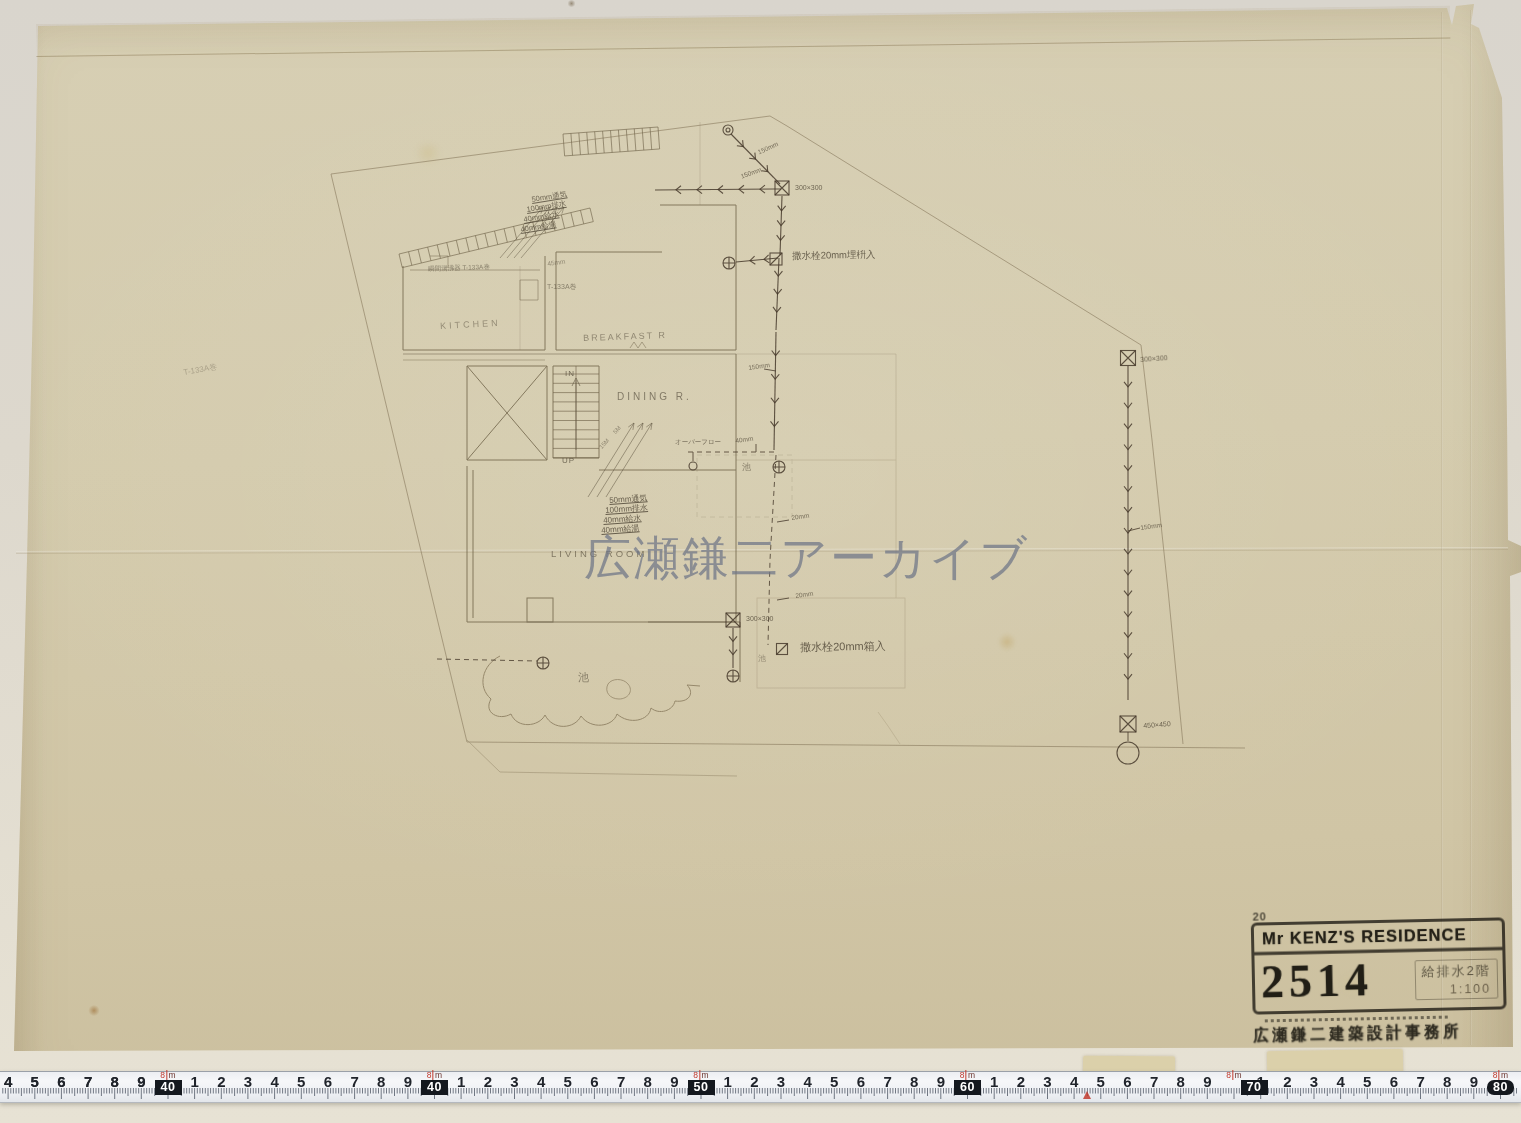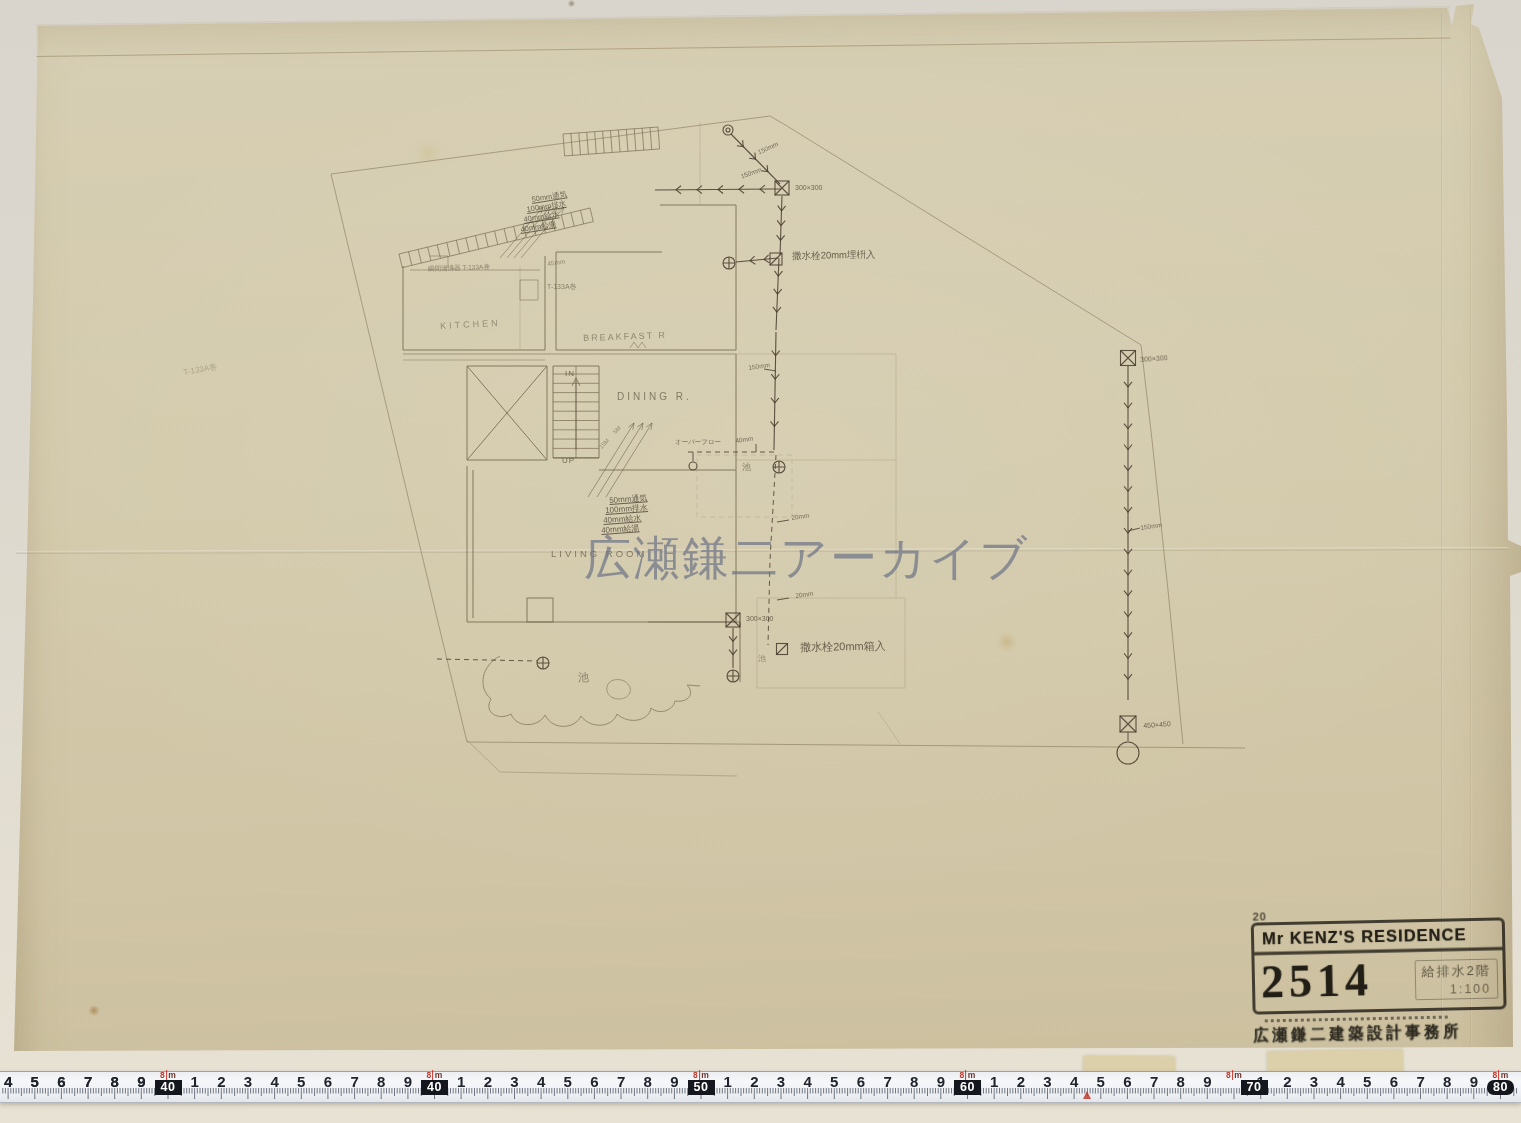--- a/index.html
+++ b/index.html
@@ -29,21 +29,21 @@
   .tb-title{font-size:13px;letter-spacing:2px;color:rgba(78,74,64,.8);}
   .tb-scale{font-size:12.5px;letter-spacing:2px;color:rgba(96,88,76,.75);text-align:right;margin-top:2px;}
   .tb-dots{width:72%;margin:2px 12px 0 12px;border-bottom:3px dotted rgba(44,42,36,.55);height:3px;}
   .tb-firm{margin-top:4px;font-weight:bold;font-size:15px;letter-spacing:4px;color:rgba(38,36,30,.82);filter:blur(.4px);text-shadow:1px 0 1px rgba(38,36,30,.55);transform:scaleY(1.08);white-space:nowrap;}
   
   .tape{position:absolute;background:rgba(218,207,168,.95);border-radius:2px;box-shadow:0 0 3px rgba(120,100,60,.3);}
   
   #ruler{position:absolute;left:0;top:1071px;width:1521px;height:30px;background:linear-gradient(180deg,#eceef2 0%,#f6f7f9 30%,#eef0f4 70%,#e3e6ea 100%);border-top:1px solid #9aa0a8;border-bottom:1px solid #b4b8be;box-shadow:0 2px 4px rgba(60,55,40,.25);}
   .rd{position:absolute;top:1px;transform:translateX(-50%);font-size:15px;font-weight:bold;color:#20242b;font-family:"Liberation Sans",sans-serif;}
   .rmaj{position:absolute;top:8px;width:27px;height:15px;margin-left:-13.5px;background:#14181e;color:#fff;font-size:12.5px;font-weight:bold;text-align:center;line-height:15px;letter-spacing:.5px;}
-  .rm8{position:absolute;top:-1px;transform:translateX(-50%);font-size:8.5px;font-weight:bold;line-height:1;}
+  .rm8{position:absolute;top:-1px;transform:translateX(-50%);font-size:8.5px;font-weight:normal;line-height:1;}
   .rm8 .p{color:#c23b2e;}
   .rm8 .u{color:#6d3630;border-left:1px solid #c23b2e;padding-left:1.5px;margin-left:1px;}
 </style>
 </head>
 <body>
 
 <div id="stage">
 
   <div id="paper"></div>
 

